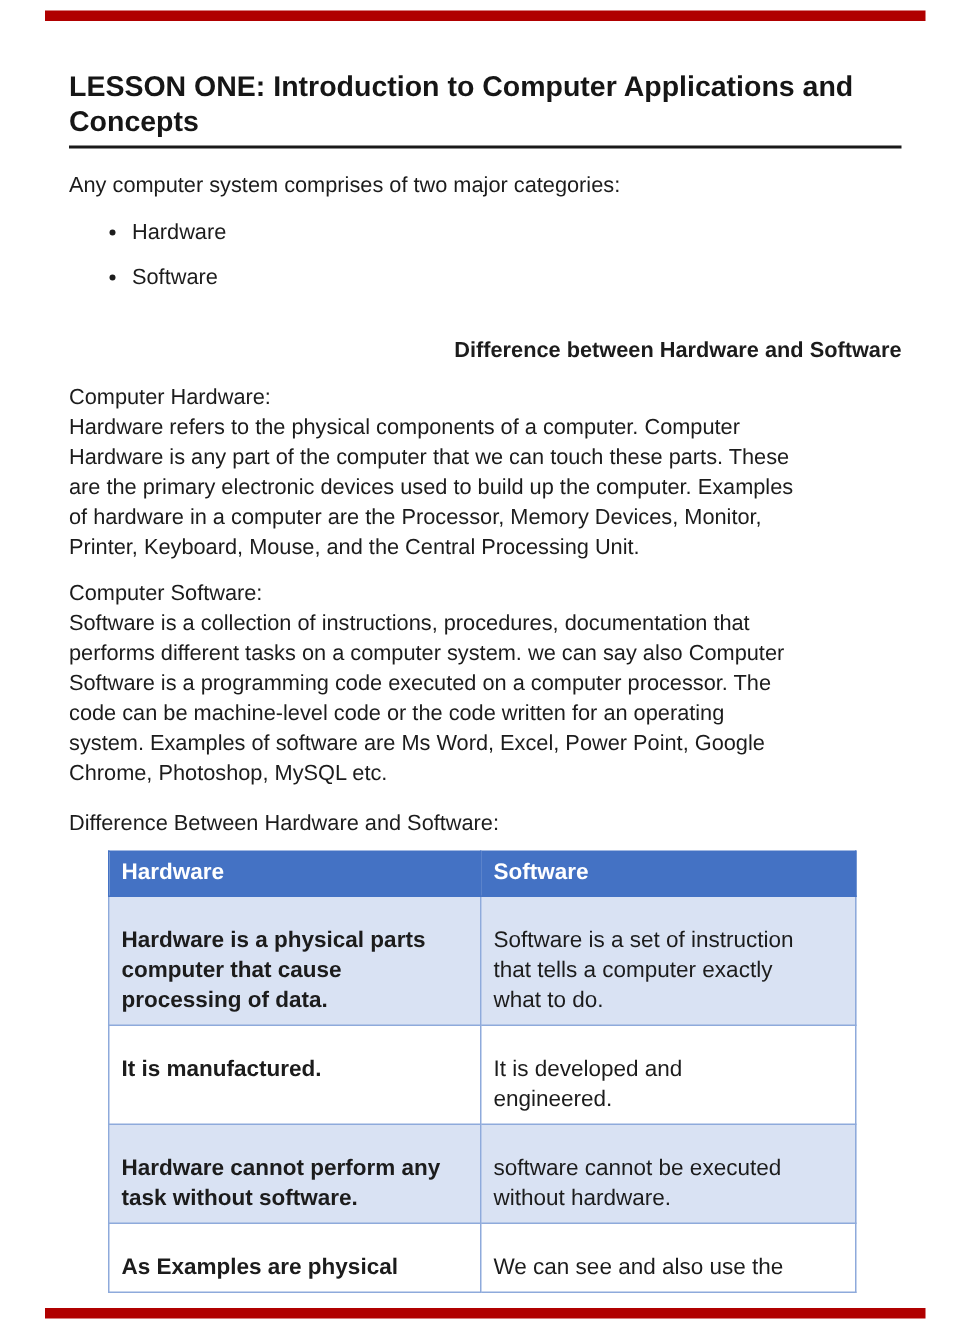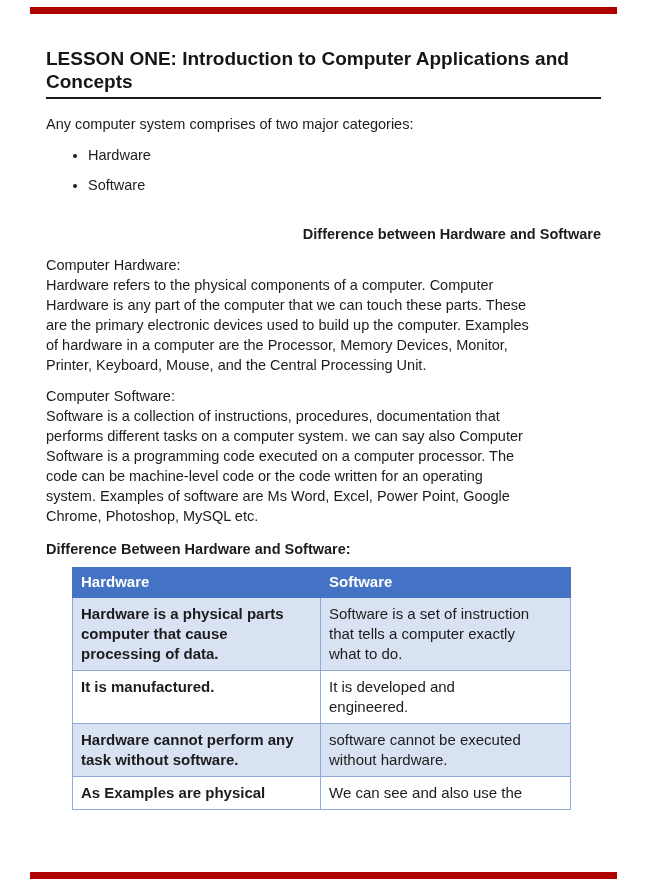--- a/index.html
+++ b/index.html
@@ -15,30 +15,30 @@
     margin:47px 0 0 0; font-size:19px; line-height:23px; font-weight:bold;
     color:#161616;
     border-bottom:2px solid #1a1a1a; padding-bottom:4px;
   }
   .intro { margin:15px 0 0 0; font-size:14.5px; line-height:20px; }
   ul.bullets { margin:12px 0 0 0; padding-left:42px; font-size:14.5px; }
   ul.bullets li { line-height:19px; margin-bottom:11px; }
   .heading { margin:29px 0 0 0; font-size:14.5px; line-height:20px; font-weight:bold;text-align:right; }
   .subheading { margin:11px 0 0 0; font-size:14.5px; line-height:20px; font-weight:normal; }
   .para { margin:0; font-size:14.5px; line-height:20px; white-space:pre-line; }
-  .subheading2 { margin:13px 0 0 0; font-size:14.5px; line-height:20px; font-weight:bold; }
+  .subheading2 { margin:13px 0 0 0; font-size:14.5px; line-height:20px; font-weight:normal; }
   table.cmp {
     margin:8px 0 0 26px; width:498px; border-collapse:collapse; table-layout:fixed;
   }
   table.cmp th {
     background:#4472C4; color:#ffffff; font-size:15px; font-weight:bold;
     text-align:left; padding:4px 8px 5px 8px; border:1px solid #4472C4; line-height:20px;
   }
   table.cmp td {
-    font-size:15px; line-height:20px; padding:6px 8px 6px 8px;
+    font-size:15px; line-height:20px; padding:19px 8px 6px 8px;
     border:1px solid #8EAADB; vertical-align:top; white-space:pre-line;
   }
   table.cmp col.c-hw { width:248px; }
   table.cmp col.c-sw { width:250px; }
   td.hw-cell { font-weight:bold; }
   tr.alt { background:#D9E2F3; }
 </style>
 </head>
 <body>
 

